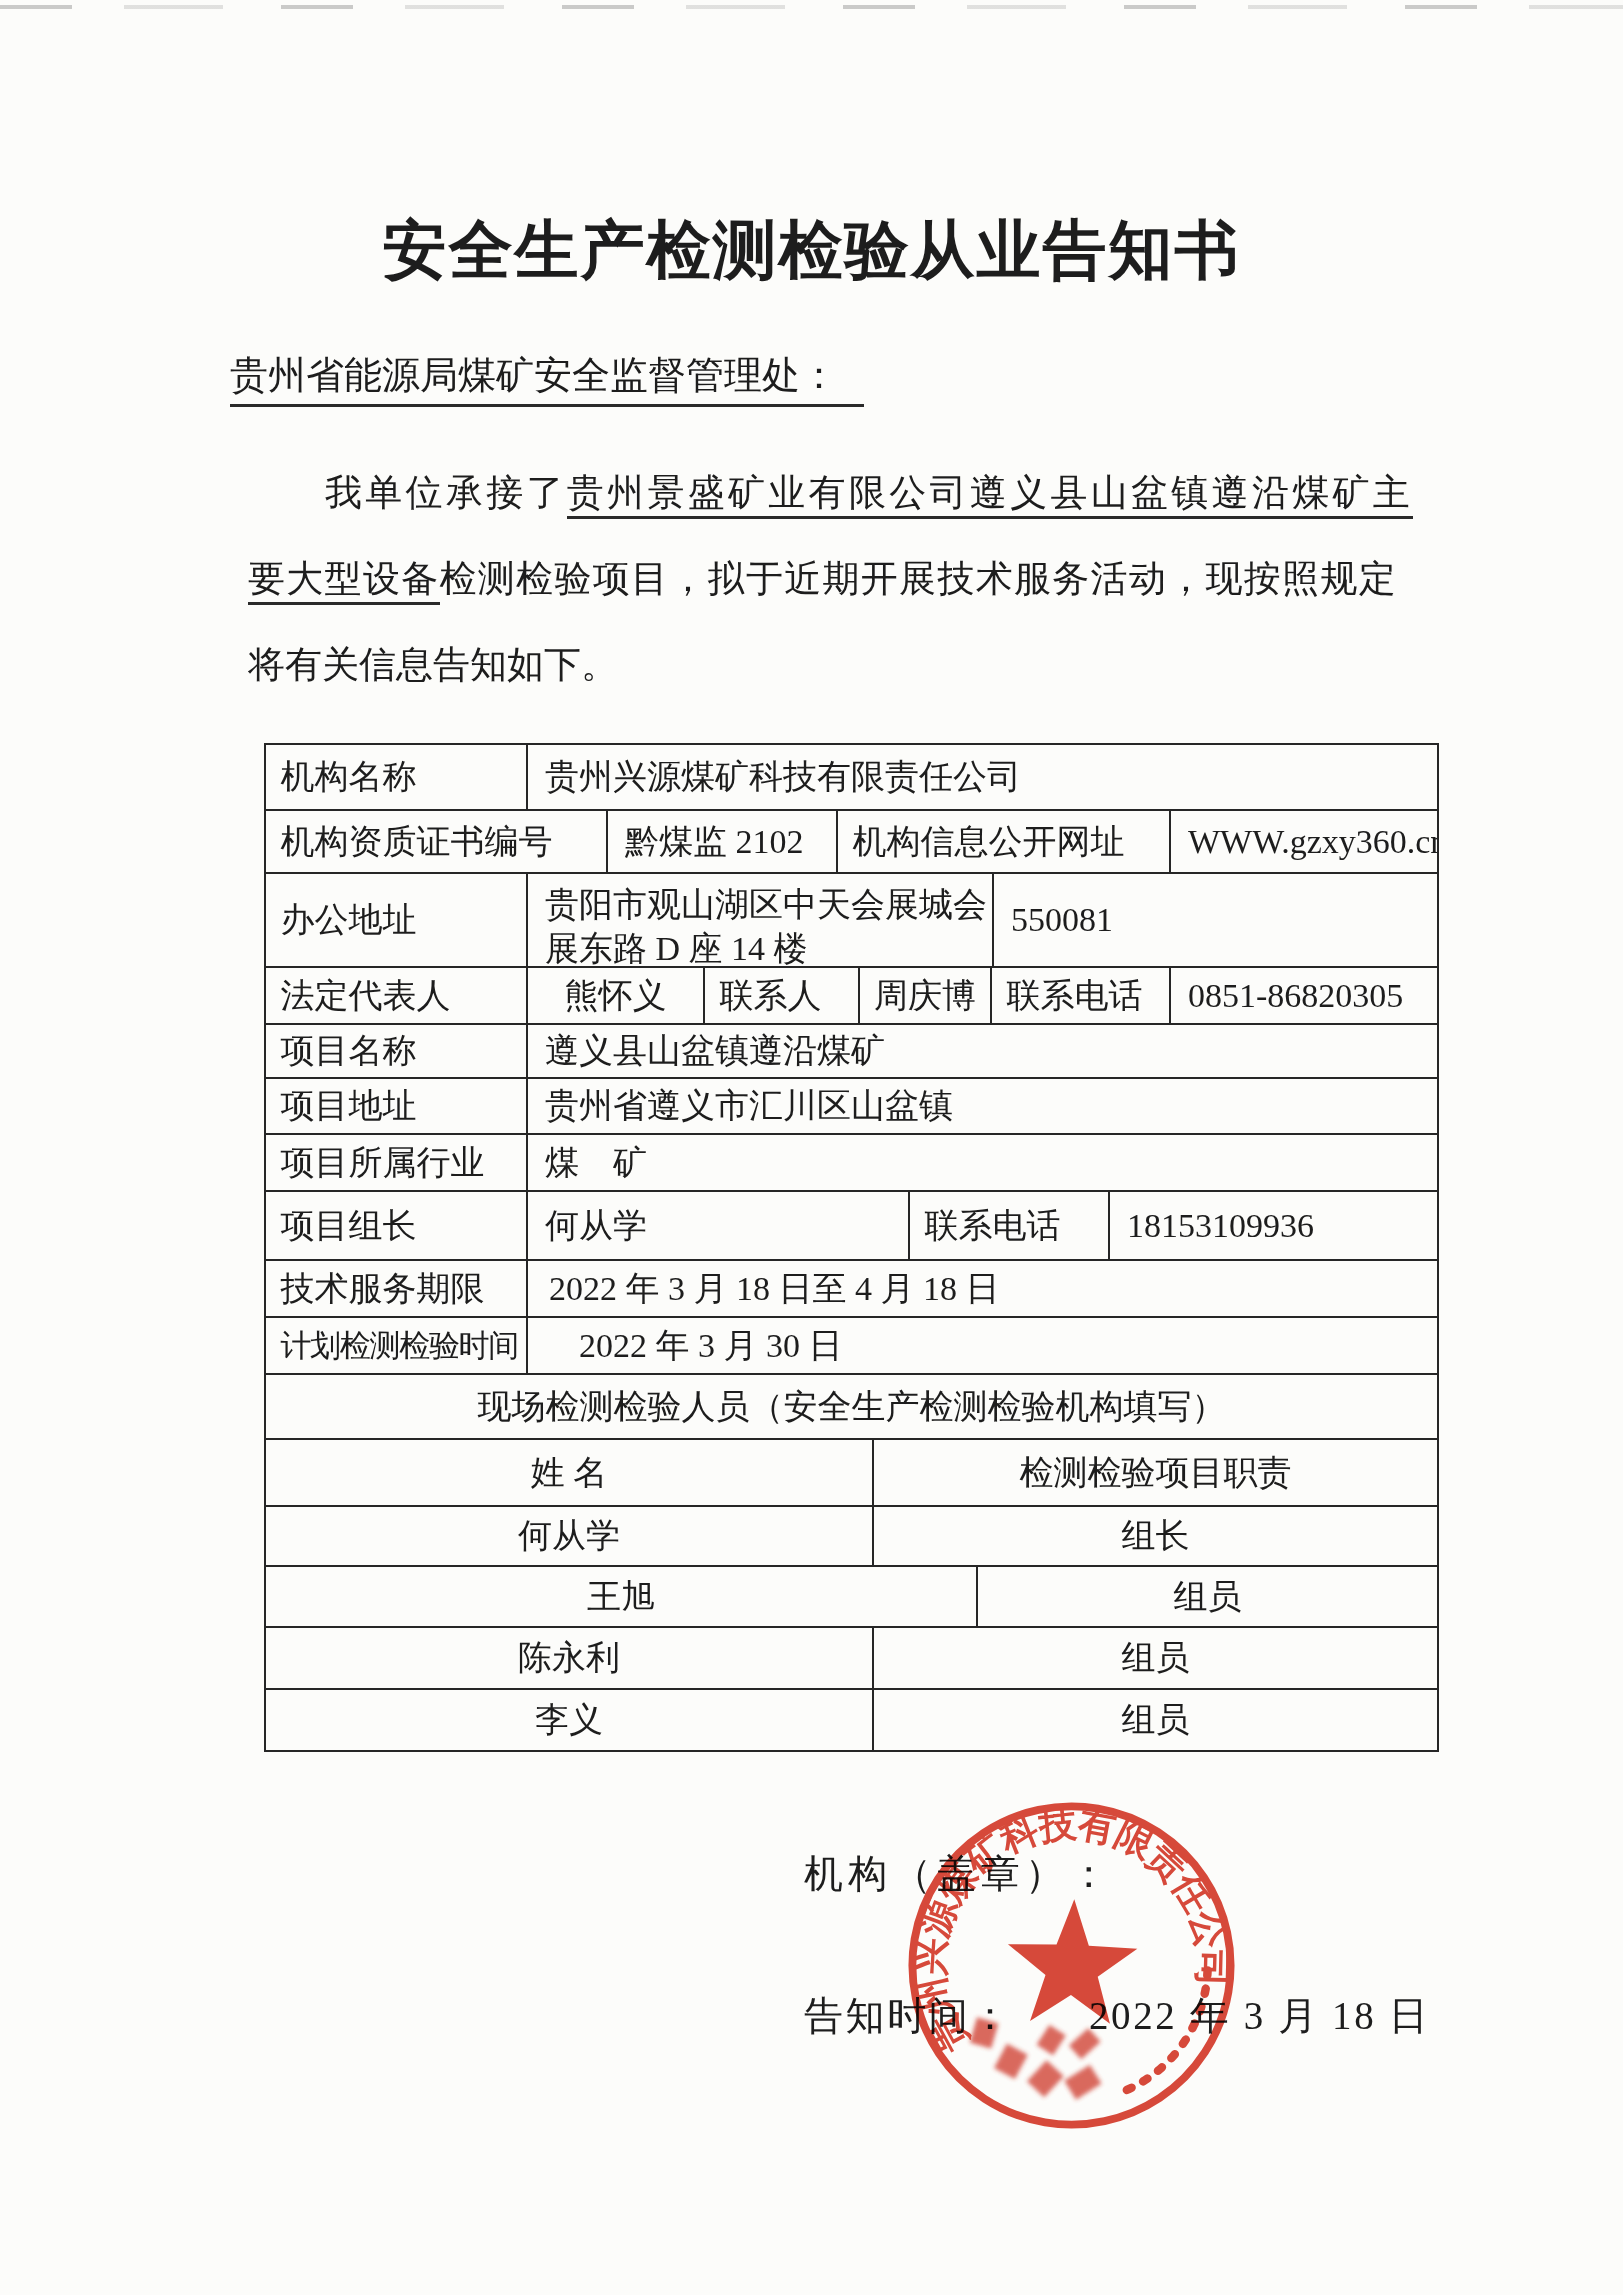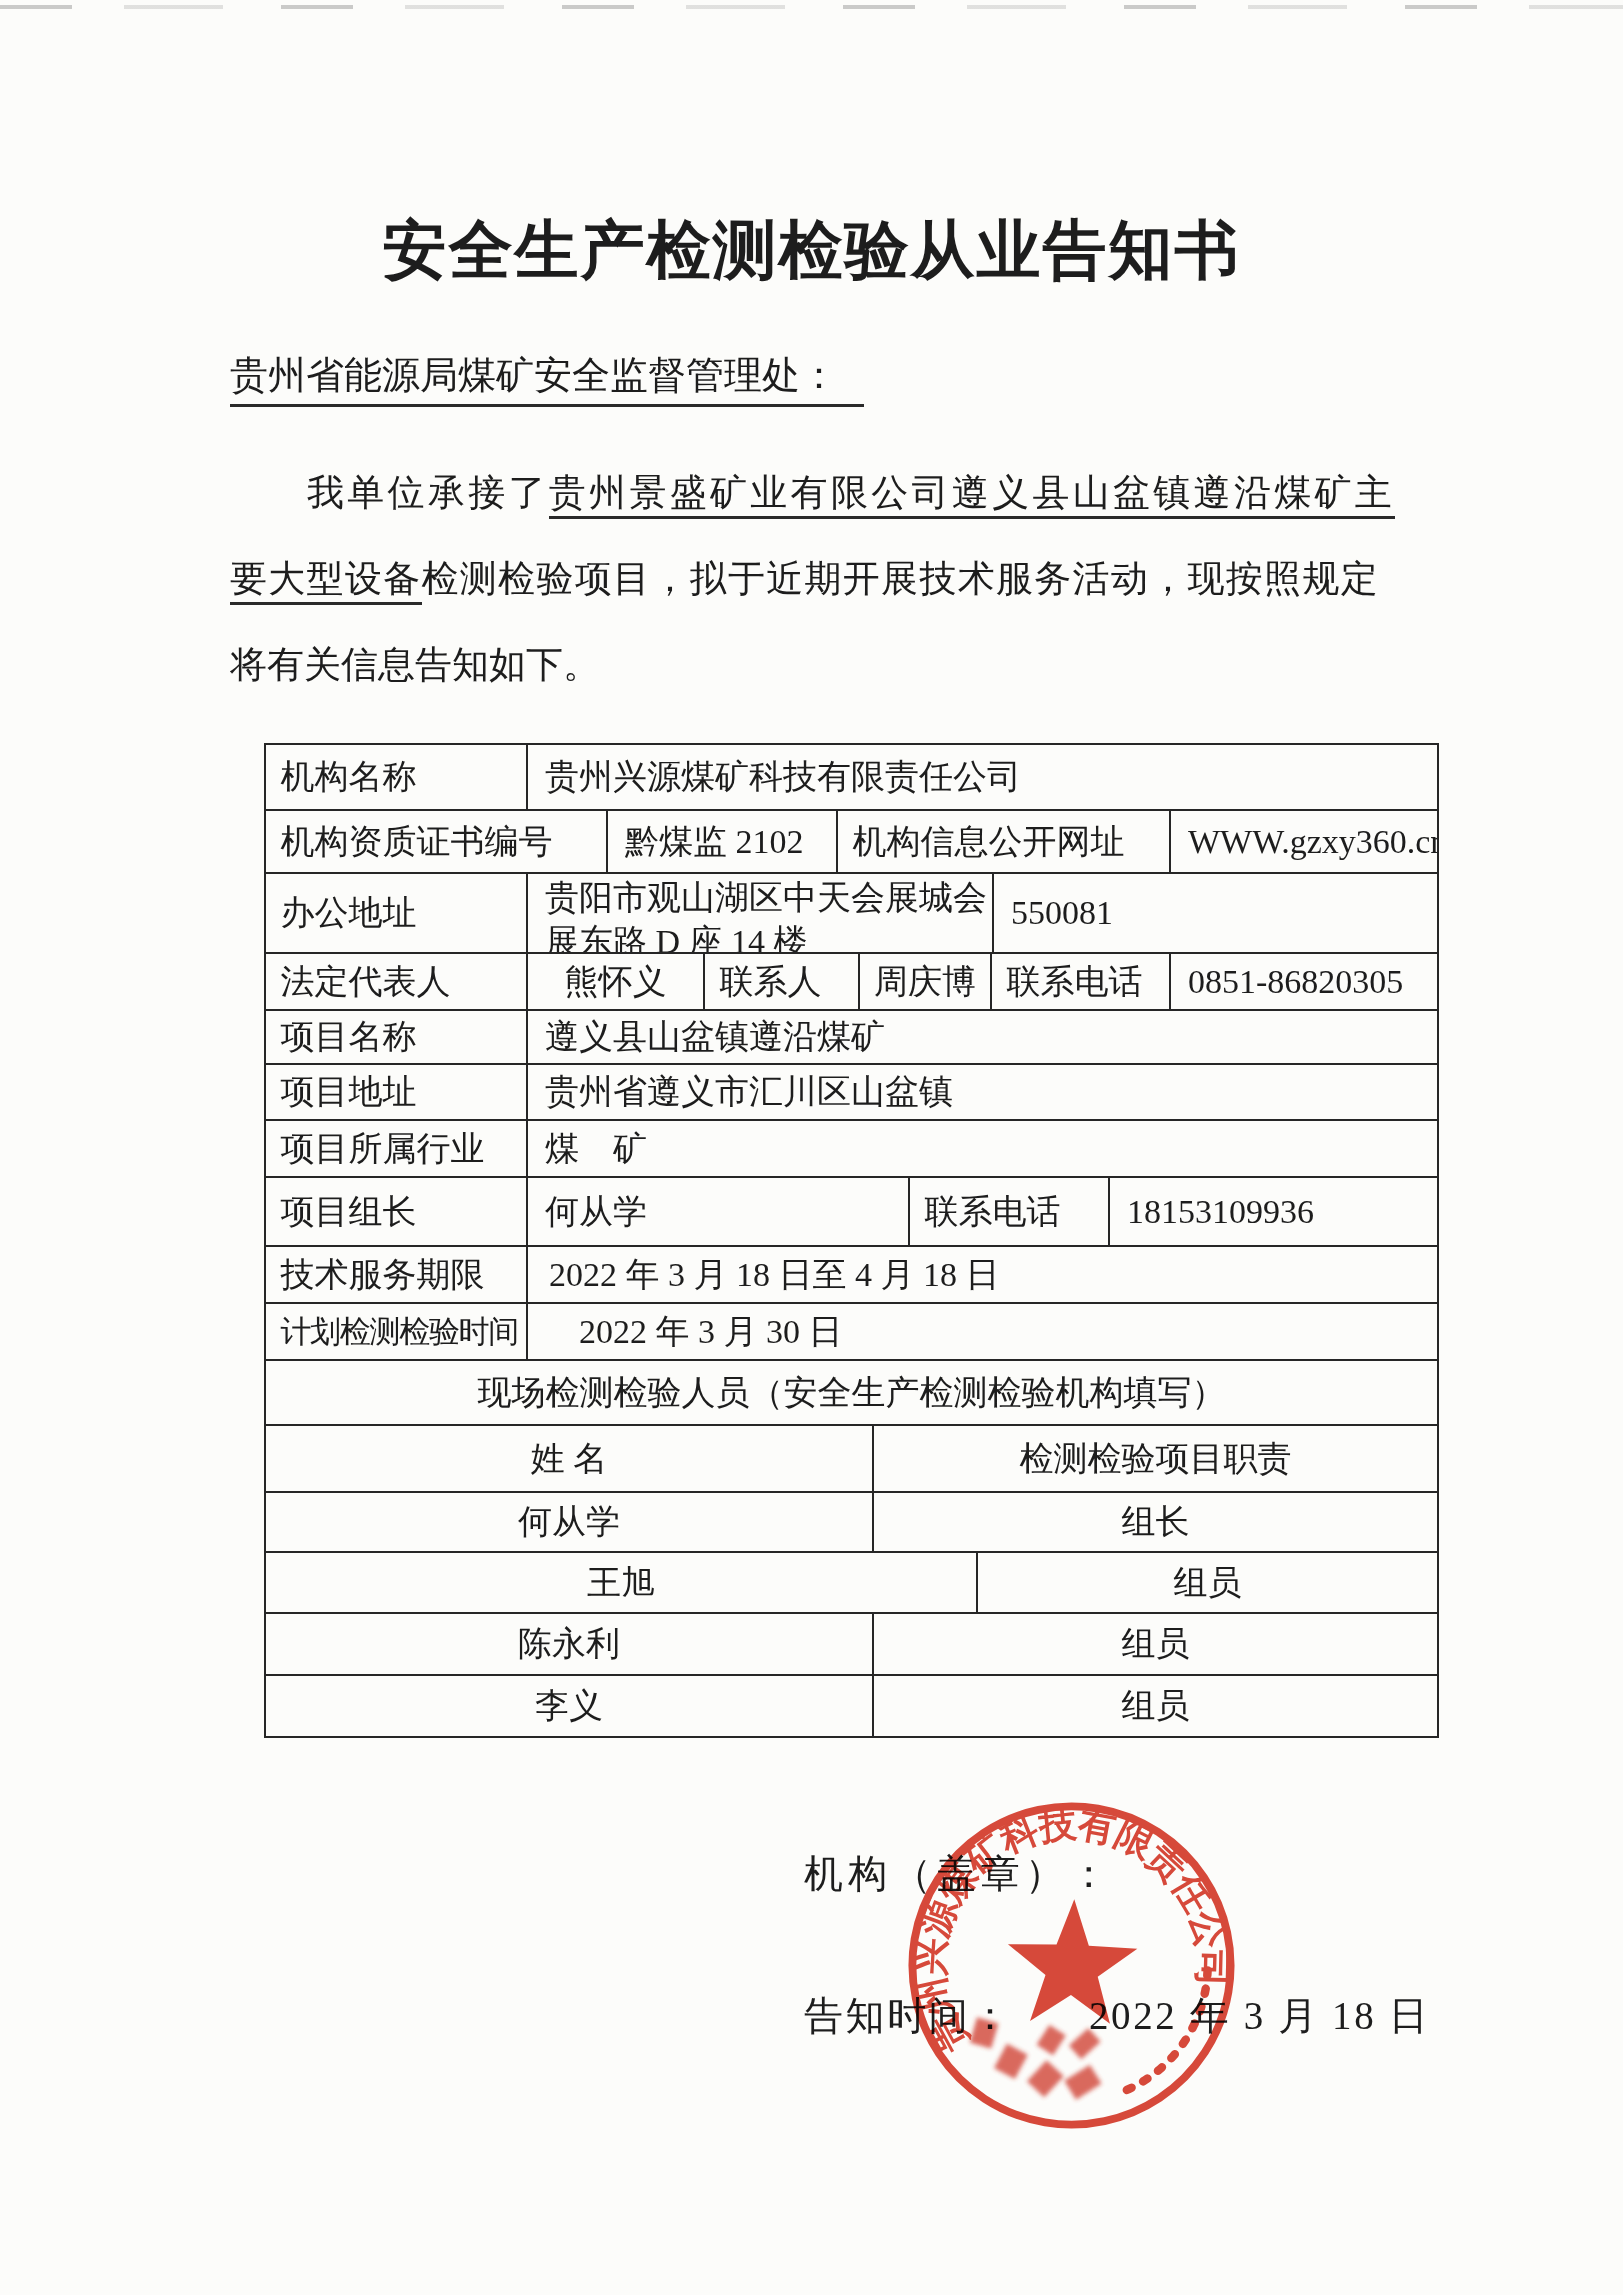--- a/index.html
+++ b/index.html
@@ -14,21 +14,21 @@
     background:repeating-linear-gradient(90deg,
       rgba(70,70,70,.55) 0 72px, transparent 72px 124px,
       rgba(70,70,70,.3) 124px 223px, transparent 223px 281px);
   }
   .title {
     position:absolute; top:207px; left:0; width:100%;
     text-align:center; font-size:64px; font-weight:bold; letter-spacing:2px;
   }
   .salutation { position:absolute; left:230px; top:350px; font-size:38px; }
   .salutation .u { border-bottom:3.3px solid #2a2a2a; padding:0 26px 7.9px 0; }
-  .para { position:absolute; left:230px; top:450px; width:1178px; font-size:37px; }
+  .para { position:absolute; left:248px; top:450px; width:1178px; font-size:37px; }
   .pline { height:86px; line-height:86px; white-space:nowrap; }
   .pline.l1 { letter-spacing:3.3px; }
   .pline.l2 { letter-spacing:1.3px; }
   .pline .ind { display:inline-block; width:77px; }
   .pline .u { border-bottom:3.3px solid #2a2a2a; padding-bottom:2.6px; }
 
   .tbl {
     position:absolute; left:226px; top:743px; width:1175px;
     border:2.6px solid #262626; font-size:34px;margin-left:38px;
   }
@@ -99,21 +99,21 @@
           <span>黔煤监 2102</span>
         </div>
       <div class="td" style="width:333px">
           <span>机构信息公开网址</span>
         </div>
       <div class="td val">
           <span>WWW.gzxy360.cn</span>
         </div>
     </div>
 
-    <div class="tr" style="height:80px">
+    <div class="tr" style="height:94px">
       <div class="td" style="width:262px">
           <span>办公地址</span>
         </div>
       <div class="td val wrap" style="width:466px">
           <span>贵阳市观山湖区中天会展城会展东路 D 座 14 楼</span>
         </div>
       <div class="td val">
           <span>550081</span>
         </div>
     </div>

